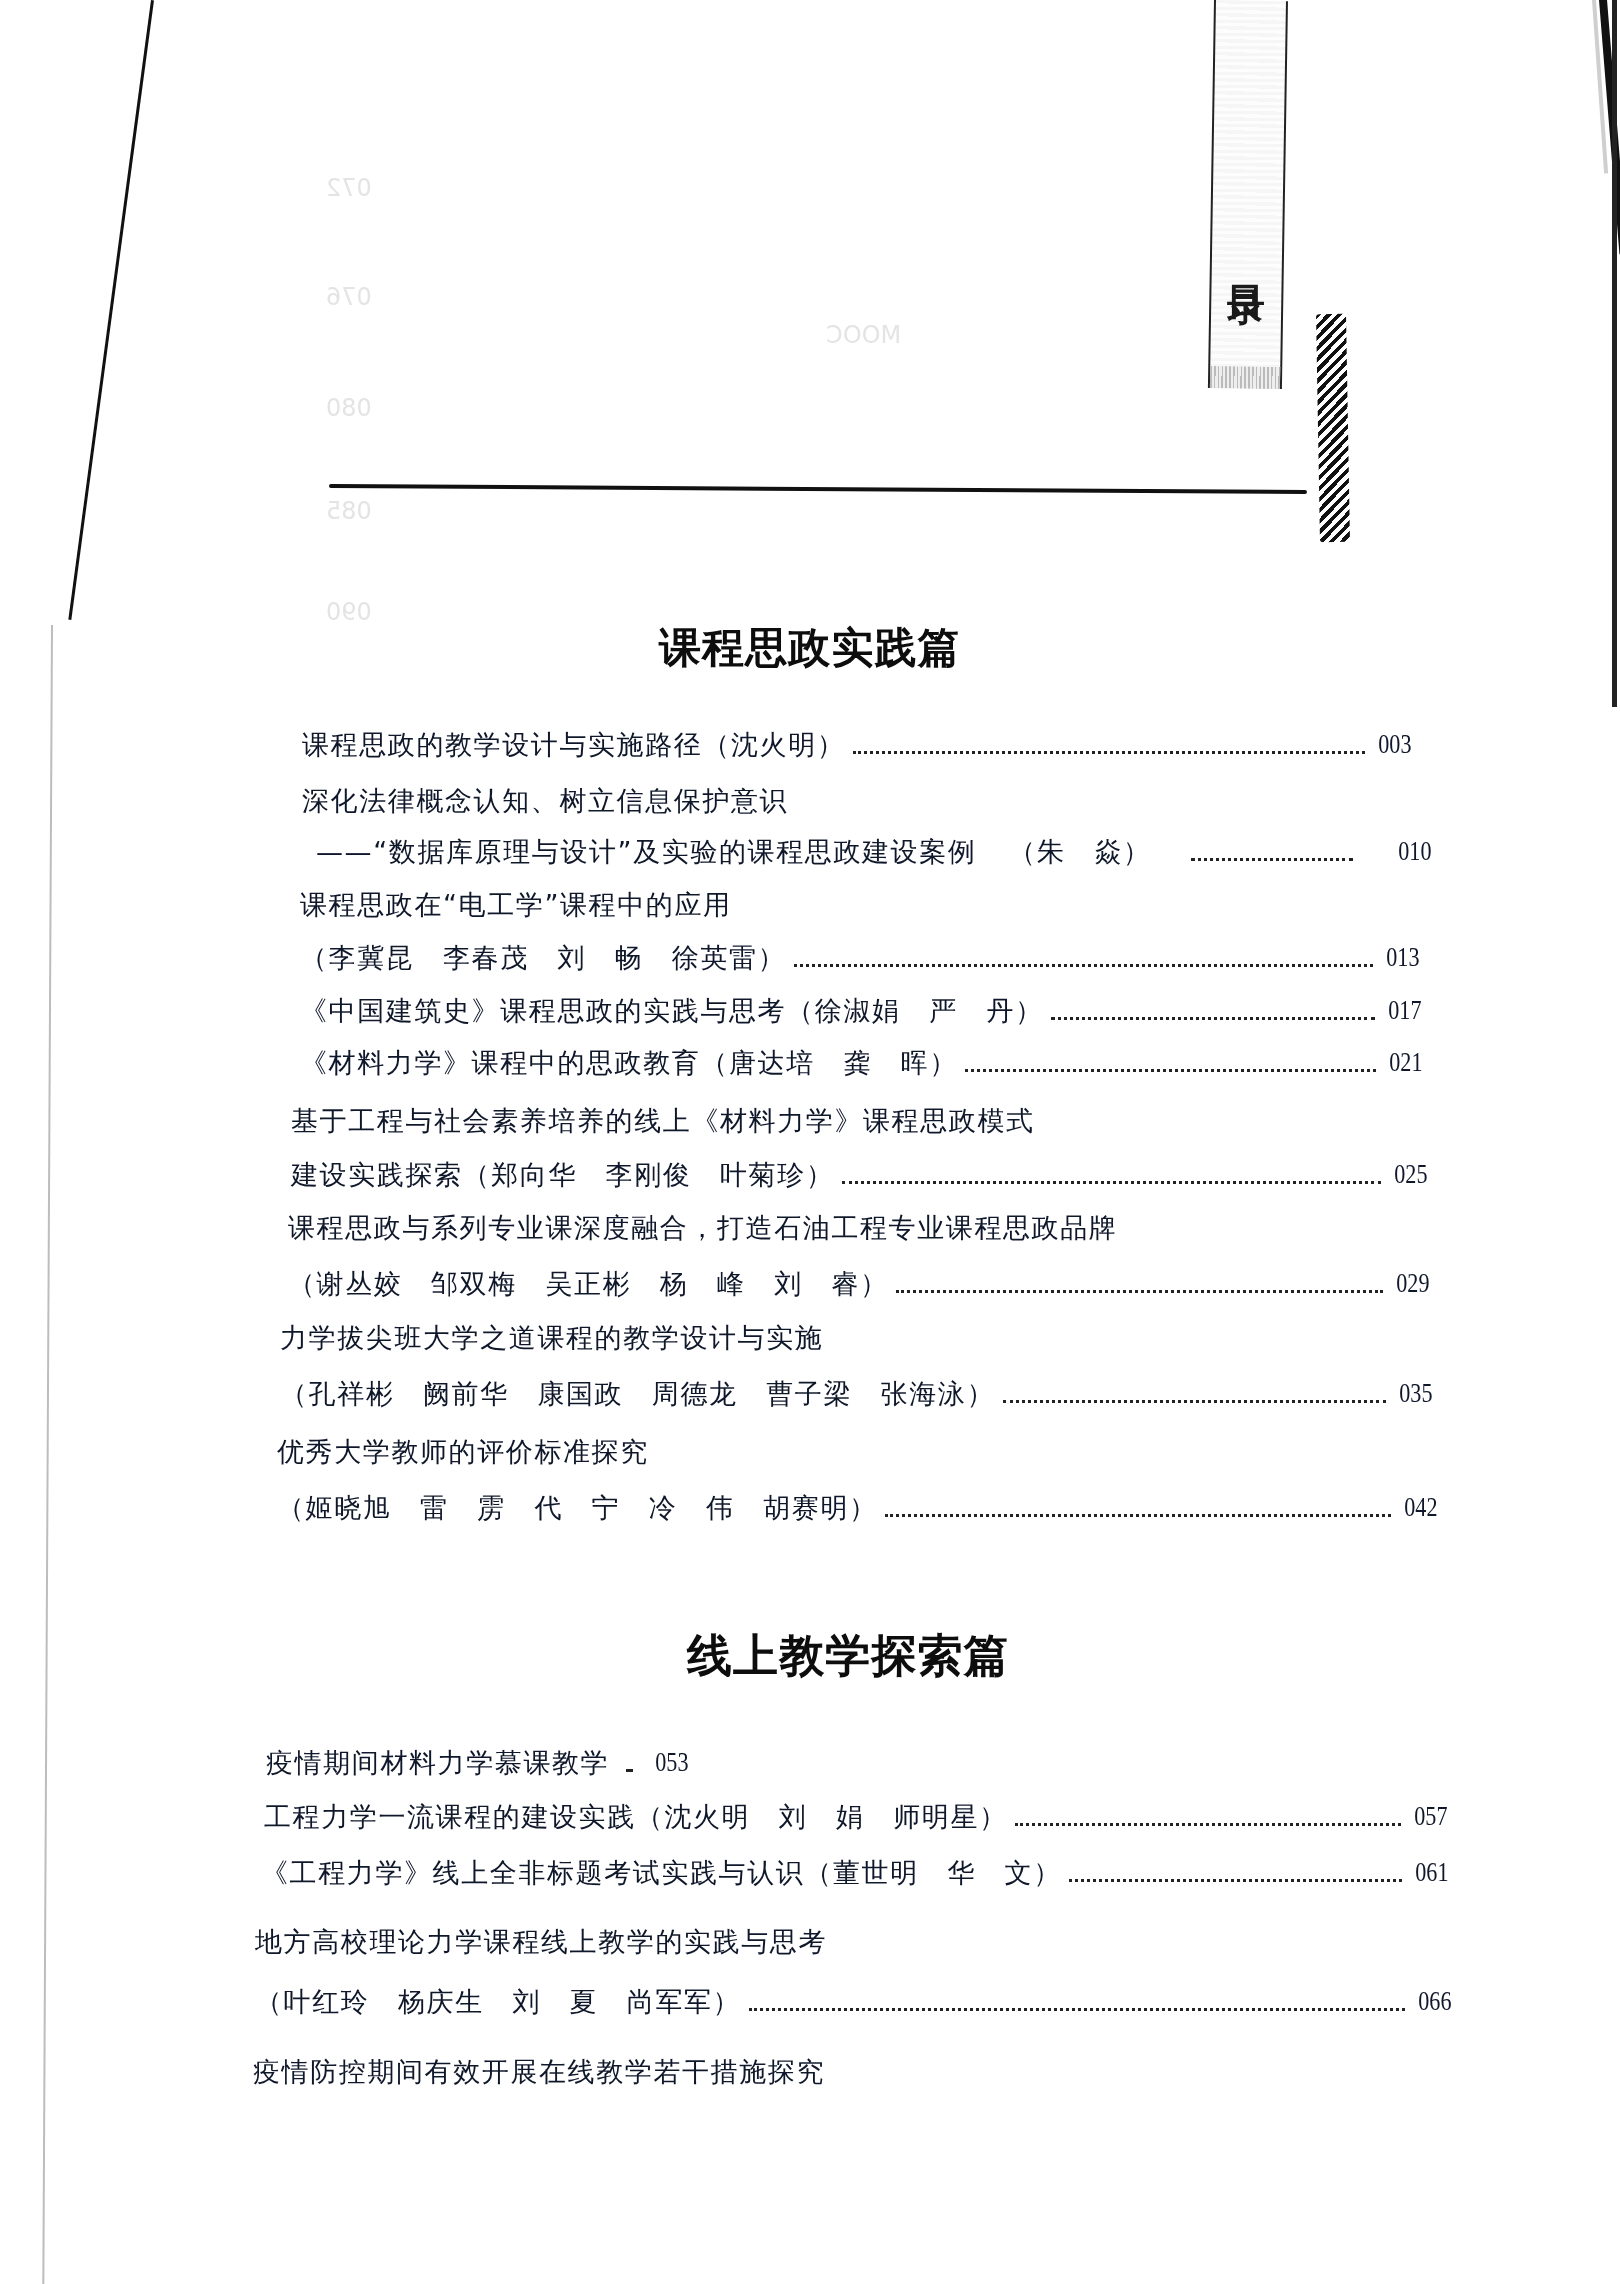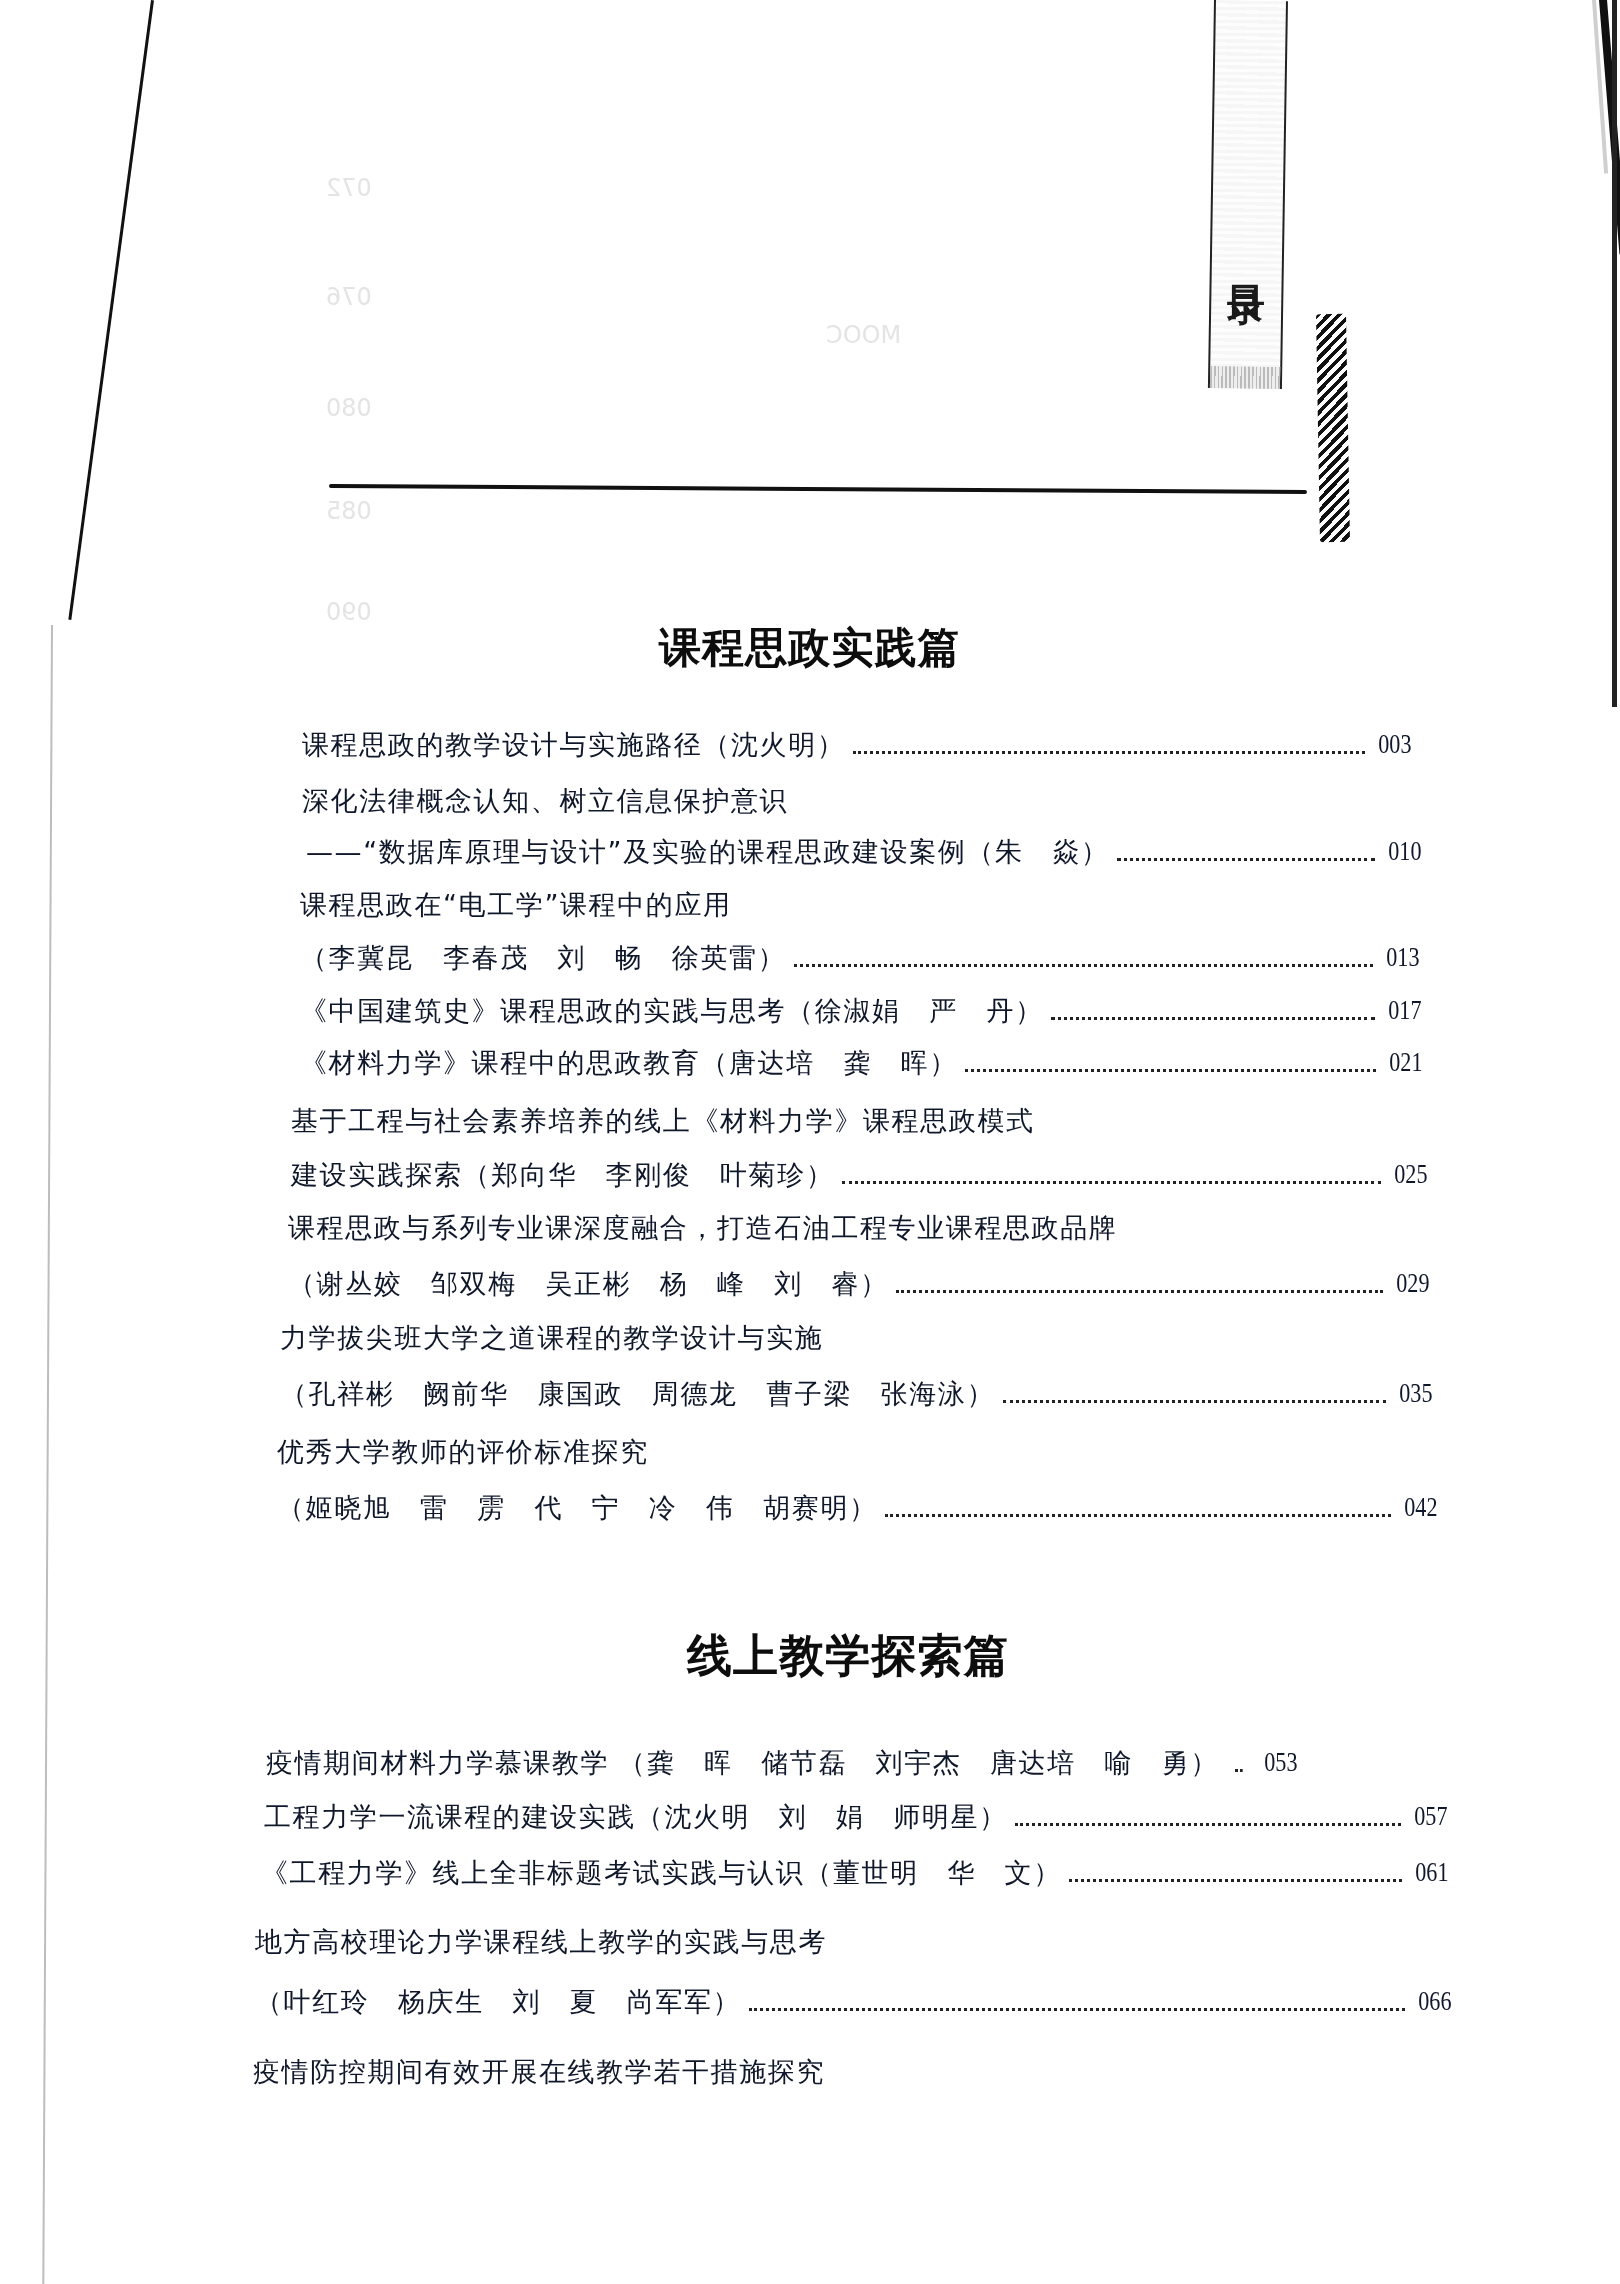--- a/index.html
+++ b/index.html
@@ -192,21 +192,21 @@
 <div class="toc-line" style="left:302px;top:727px;width:1109px;">
   <span>课程思政的教学设计与实施路径</span>
   <span class="authors">（沈火明）</span>
   <span class="leader"></span>
   <span class="page-num">003</span>
 </div>
 
 <div class="toc-line" style="left:302px;top:783px;">
   <span>深化法律概念认知、树立信息保护意识</span>
 </div>
-<div class="toc-line" style="left:306px;top:834px;width:1115px;">
+<div class="toc-line" style="left:316px;top:834px;width:1115px;gap:32px;">
   <span>——“数据库原理与设计”及实验的课程思政建设案例</span>
   <span class="authors">（朱　焱）</span>
   <span class="leader"></span>
   <span class="page-num">010</span>
 </div>
 
 <div class="toc-line" style="left:300px;top:887px;">
   <span>课程思政在“电工学”课程中的应用</span>
 </div>
 <div class="toc-line" style="left:300px;top:940px;width:1119px;">
@@ -263,21 +263,20 @@
 <div class="toc-line" style="left:277px;top:1490px;width:1160px;">
   <span class="authors">（姬晓旭　雷　雳　代　宁　冷　伟　胡赛明）</span>
   <span class="leader"></span>
   <span class="page-num">042</span>
 </div>
 
 <div class="section-heading" style="left:687px;top:1626px;font-size:45px;">线上教学探索篇</div>
 
 <div class="toc-line" style="left:266px;top:1745px;width:1180px;gap:9px;">
   <span>疫情期间材料力学慕课教学</span>
-  <span class="authors">（龚　晖　储节磊　刘宇杰　唐达培　喻　勇）</span>
   <span class="leader" style="flex:0 0 7.6px;border-bottom-width:3.8px;"></span>
   <span class="page-num">053</span>
 </div>
 
 <div class="toc-line" style="left:264px;top:1799px;width:1183px;">
   <span>工程力学一流课程的建设实践</span>
   <span class="authors">（沈火明　刘　娟　师明星）</span>
   <span class="leader"></span>
   <span class="page-num">057</span>
 </div>

